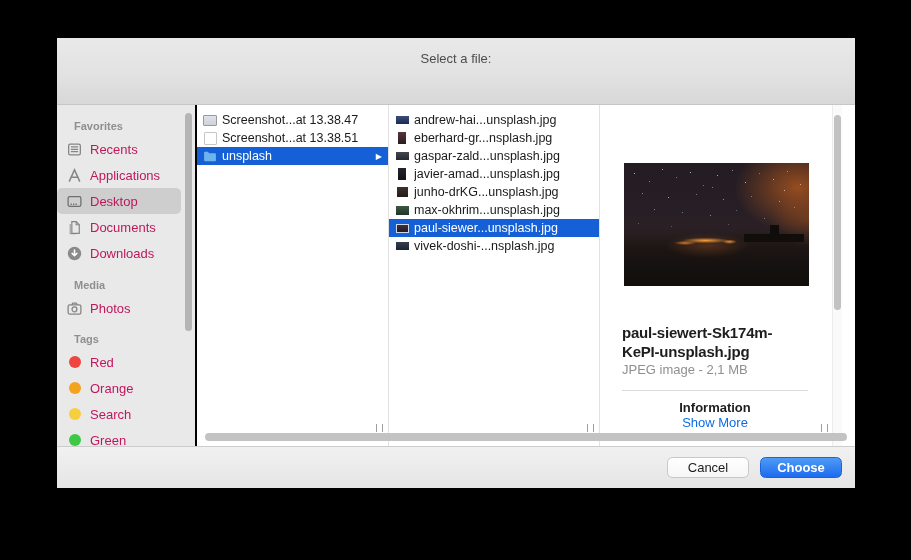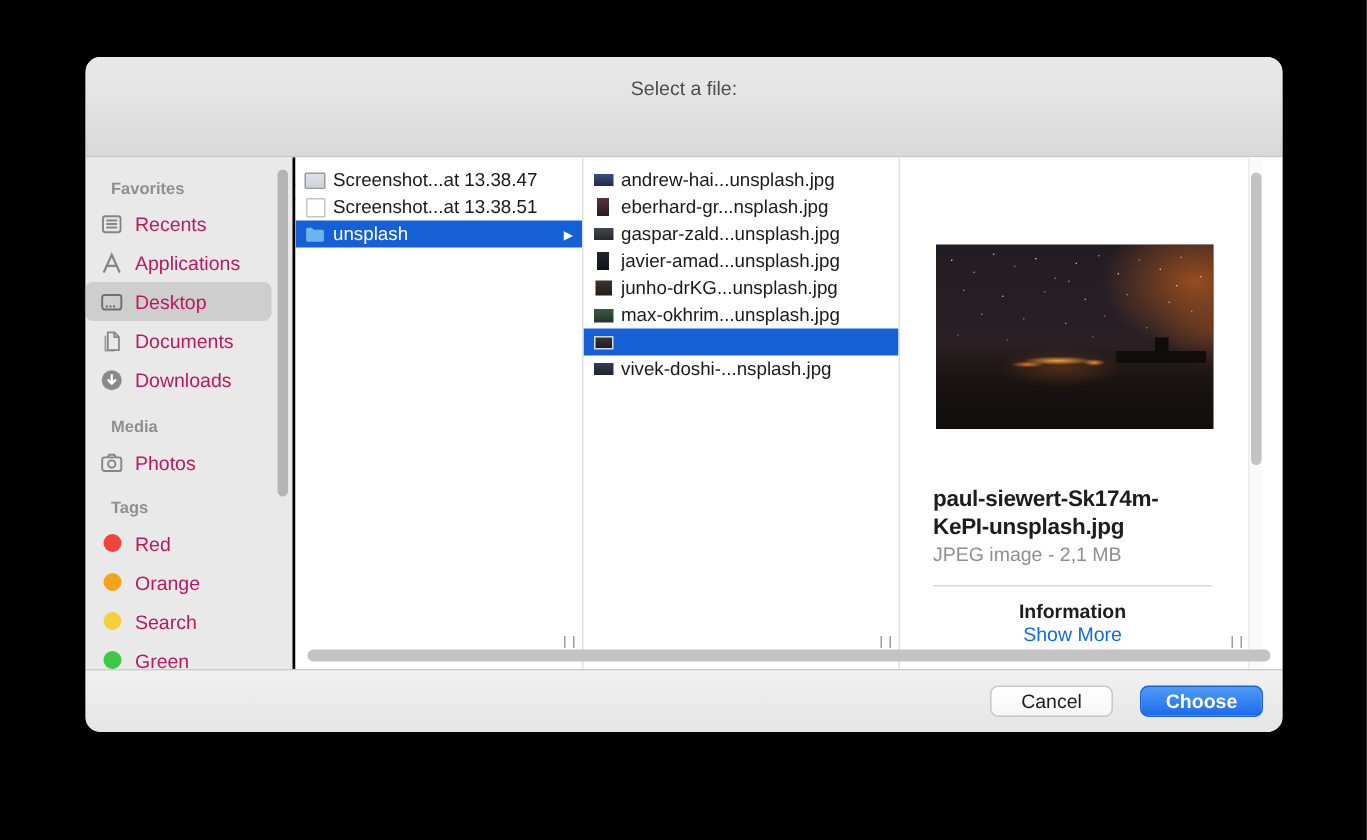--- a/index.html
+++ b/index.html
@@ -1,18 +1,18 @@
 <!DOCTYPE html>
 <html><head>
 <meta charset="utf-8">
 <style>
   html,body{margin:0;padding:0;background:#000;}
   .stage{position:relative;width:911px;height:560px;background:#000;overflow:hidden;
          font-family:"Liberation Sans",sans-serif;-webkit-font-smoothing:antialiased;}
-  .dialog{position:absolute;left:57px;top:38px;width:798px;height:450px;border-radius:10px;
+  .dialog{position:absolute;left:57px;top:38px;width:798px;height:450px;border-radius:0;
           background:#fff;box-shadow:0 18px 45px rgba(0,0,0,.65);overflow:hidden;}
 
   
   .header{position:relative;height:67px;background:linear-gradient(180deg,#e9e9e9 0%,#e2e2e2 55%,#d8d8d8 100%);
           border-bottom:1px solid #c6c6c6;box-sizing:border-box;}
   .title{position:absolute;top:13px;left:0;right:0;text-align:center;font-size:13px;color:#4c4c4c;}
   .tbtn{position:absolute;top:77px;height:23px;background:linear-gradient(#ffffff,#f7f7f7);
         border:1px solid #cfcfcf;border-radius:6px;box-sizing:border-box;display:flex;
         align-items:center;justify-content:center;padding:0;cursor:default;}
   .tbtn svg{display:block;}
@@ -111,21 +111,21 @@
          letter-spacing:-.2px;word-break:break-word;}
   .pmeta{font-size:13px;color:#8f8f8f;}
   .pdivider{border:none;border-top:1px solid #dadada;margin:13px 0 9px;}
   .pinfo{display:flex;justify-content:flex-start;align-items:center;flex-direction:column;}
   .pinfo .ilabel{font-size:13px;font-weight:bold;color:#1d1d1d;}
   .pinfo .imore{font-size:13px;color:#0d6be8;cursor:default;}
 
   
   .footer{height:42px;background:linear-gradient(#f1f1f1,#e5e5e5);border-top:1px solid #cccccc;
           box-sizing:border-box;display:flex;align-items:center;justify-content:flex-end;
-          padding-right:13px;gap:18px;}
+          padding-right:13px;gap:11px;}
   .fbtn{height:21px;min-width:82px;border-radius:5.5px;font-size:13px;display:flex;align-items:center;
         justify-content:center;box-sizing:border-box;cursor:default;font-family:"Liberation Sans",sans-serif;}
   .btn-cancel{background:linear-gradient(#ffffff,#f6f6f6);border:1px solid #c8c8c8;color:#1c1c1c;}
   .btn-choose{background:linear-gradient(#4f9bf5,#1d6bef);border:1px solid #1b63dd;color:#fff;font-weight:bold;}
 </style>
 </head>
 <body>
 
 <div class="stage">
   <div class="dialog">
@@ -360,20 +360,21 @@
           <div class="row">
             <span class="ficon">
                 <span class="th th-f"></span>
               </span>
             <span class="rlabel">max-okhrim...unsplash.jpg</span>
           </div>
           <div class="row selected">
             <span class="ficon">
                 <span class="th th-g"></span>
               </span>
+            <span class="rlabel">paul-siewer...unsplash.jpg</span>
           </div>
           <div class="row">
             <span class="ficon">
                 <span class="th th-h"></span>
               </span>
             <span class="rlabel">vivek-doshi-...nsplash.jpg</span>
           </div>
           <span class="handle h2"></span>
         </div>
 

